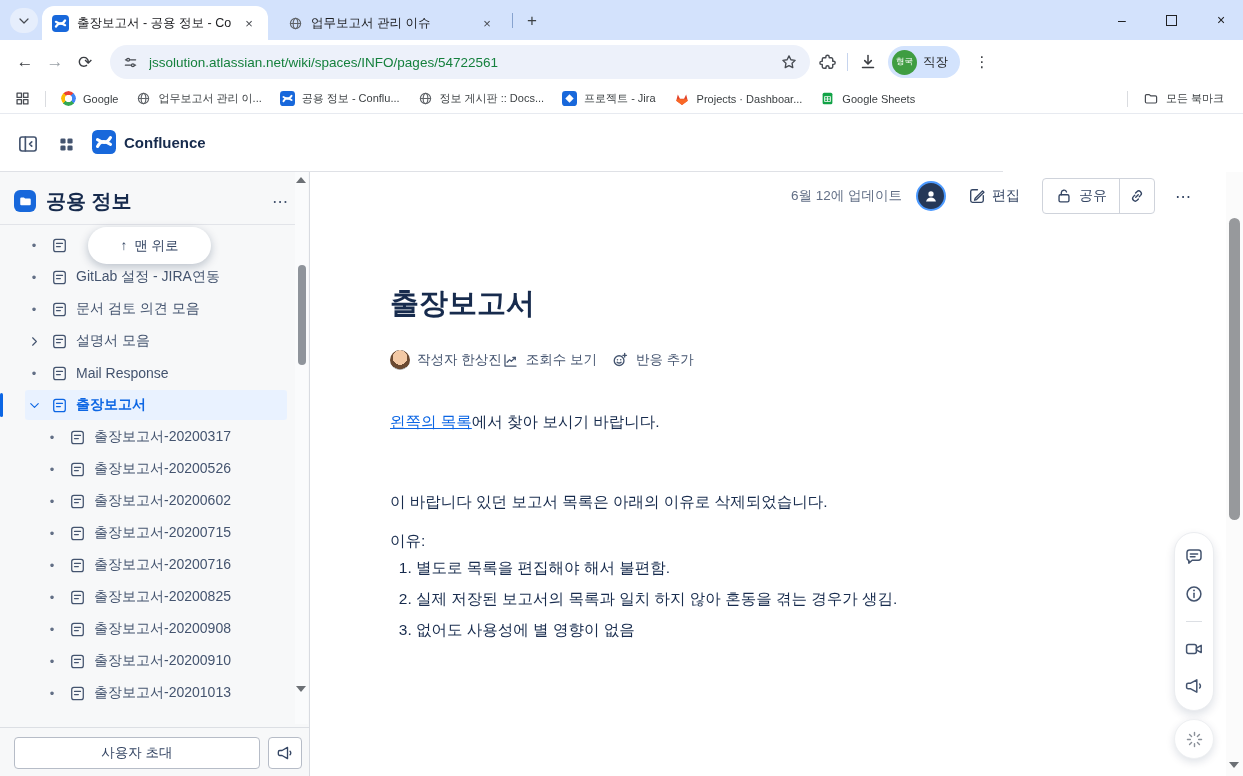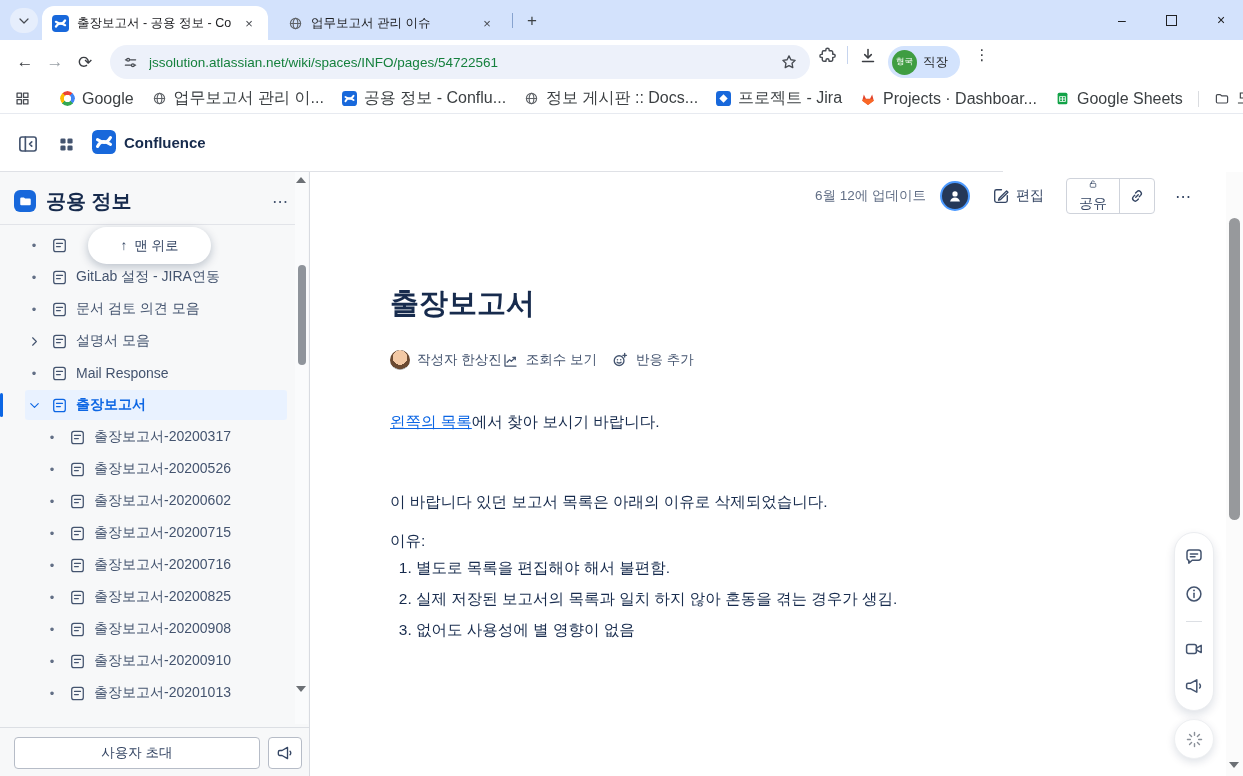--- a/index.html
+++ b/index.html
@@ -26,30 +26,30 @@
   .wc-btn { width:16px; height:16px; display:flex; align-items:center; justify-content:center; font-size:14px; }
   #wc-max { width:11px; height:11px; border:1.3px solid #202124; }
 
   #toolbar { left:0; top:40px; width:1243px; height:44px; background:#fff; display:flex; align-items:center; }
   .nav-ic { width:30px; height:30px; display:flex; align-items:center; justify-content:center; font-size:17px; color:#3b3e43; }
   #btn-back { margin-left:10px; }
   #btn-forward { color:#9aa0a6; }
   #omnibox { margin-left:10px; width:700px; height:34px; background:#edf1fa; border-radius:17px;
     display:flex; align-items:center; padding:0 12px; color:#474b52; }
   #omni-url { flex:1; font-size:13.5px; color:#15803d; margin-left:10px; white-space:nowrap; overflow:hidden; }
-  #toolbar-right { display:flex; margin-left:8px; gap:10px; }
+  #toolbar-right { display:flex; align-items:center; margin-left:8px; gap:10px; }
   .tb-div { width:1px; height:18px; background:#c6d4ee; }
   #profile-chip { height:32px; border-radius:16px; background:#d3e3fd; display:flex; align-items:center; padding:3px 12px 3px 4px; gap:6px; }
   #profile-avatar { width:25px; height:25px; border-radius:50%; background:#3f9d42; color:#fff; font-size:8.5px;
     display:flex; align-items:center; justify-content:center; }
   #profile-name { font-size:12.5px; color:#1f1f1f; }
   #kebab { font-size:15px; color:#3b3e43; width:24px; text-align:center; letter-spacing:0; }
 
   #bookmarks { left:0; top:84px; width:1243px; height:30px; background:#fff; border-bottom:1px solid #e7eaf0;
-    display:flex; align-items:center; font-size:16px; color:#3c4043; }
+    display:flex; align-items:center; font-size:11px; color:#3c4043; }
   .bm { display:flex; align-items:center; gap:7px; padding:0 9px; white-space:nowrap; }
   .bm-div { width:1px; height:16px; background:#dadce0; margin:0 6px; }
   #gicon { width:15px; height:15px; border-radius:50%;
     background:conic-gradient(from -45deg,#ea4335 0 90deg,#4285f4 90deg 180deg,#34a853 180deg 270deg,#fbbc05 270deg 360deg);
     -webkit-mask:radial-gradient(circle,transparent 0 3.4px,#000 3.9px); mask:radial-gradient(circle,transparent 0 3.4px,#000 3.9px); }
   #bm-right { margin-left:auto; display:flex; align-items:center; padding-right:10px; }
 
   
   #appheader { left:0; top:114px; width:1003px; height:58px; background:#fff; border-bottom:1px solid #dfe1e6; }
   .hd-ic { position:absolute; top:18px; width:24px; height:24px; color:#44546f; display:flex; align-items:center; justify-content:center; }
@@ -95,21 +95,21 @@
     background:#fff; color:#344563; display:flex; align-items:center; justify-content:center; }
 
   
   #main { left:310px; top:172px; width:916px; height:604px; background:#fff; }
   #actionbar { position:absolute; right:28px; top:5px; height:38px; display:flex; align-items:center; gap:14px; color:#344563; }
   #updated { font-size:13.5px; color:#626f86; }
   #top-avatar { width:30px; height:30px; border-radius:50%; background:#253858; border:2px solid #4c9aff; color:#fff;
     display:flex; align-items:center; justify-content:center; }
   .act-btn { display:flex; align-items:center; gap:6px; font-size:14px; color:#344563; padding:6px 8px; border-radius:4px; }
   #share-group { display:flex; align-items:stretch; border:1px solid #cfd3db; border-radius:4px; height:36px; }
-  #share-seg { display:flex; align-items:center; gap:6px; padding:0 12px; font-size:14px; border-right:1px solid #cfd3db;flex-direction:column; }
+  #share-seg { display:flex; align-items:center; gap:6px; padding:0 12px; font-size:14px; border-right:1px solid #cfd3db; }
   #link-seg { display:flex; align-items:center; padding:0 8px; }
   #more-dots { font-size:16px; color:#344563; padding:0 6px; letter-spacing:1px; }
 
   #page-title { position:absolute; left:80px; top:112px; font-size:29px; font-weight:600; color:#172b4d; }
   #byline { position:absolute; left:80px; top:178px; display:flex; align-items:center; color:#44546f; font-size:13.5px; }
   .by-item { display:flex; align-items:center; gap:7px; }
   #author-avatar { width:20px; height:20px; border-radius:50%;
     background:radial-gradient(circle at 50% 38%, #f3c9a5 0 45%, #6b4a32 46% 70%, #9b9b9b 71%); }
   .body-text { position:absolute; left:80px; font-size:15.5px; color:#172b4d; line-height:24px; }
   a.doclink { color:#0c66e4; text-decoration:underline; cursor:pointer; }

